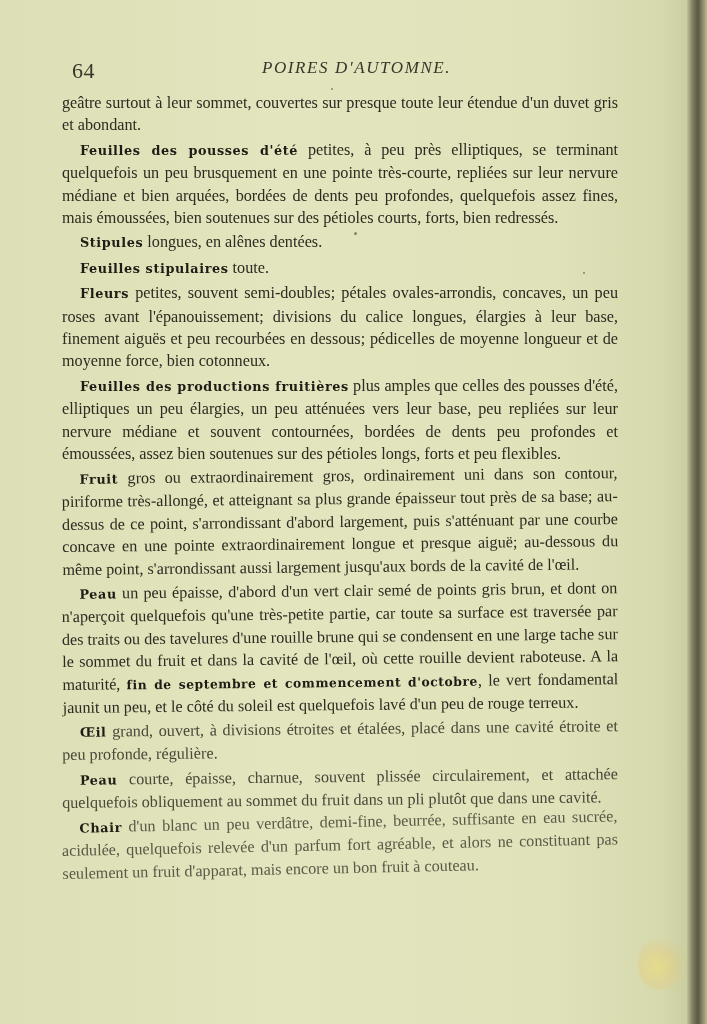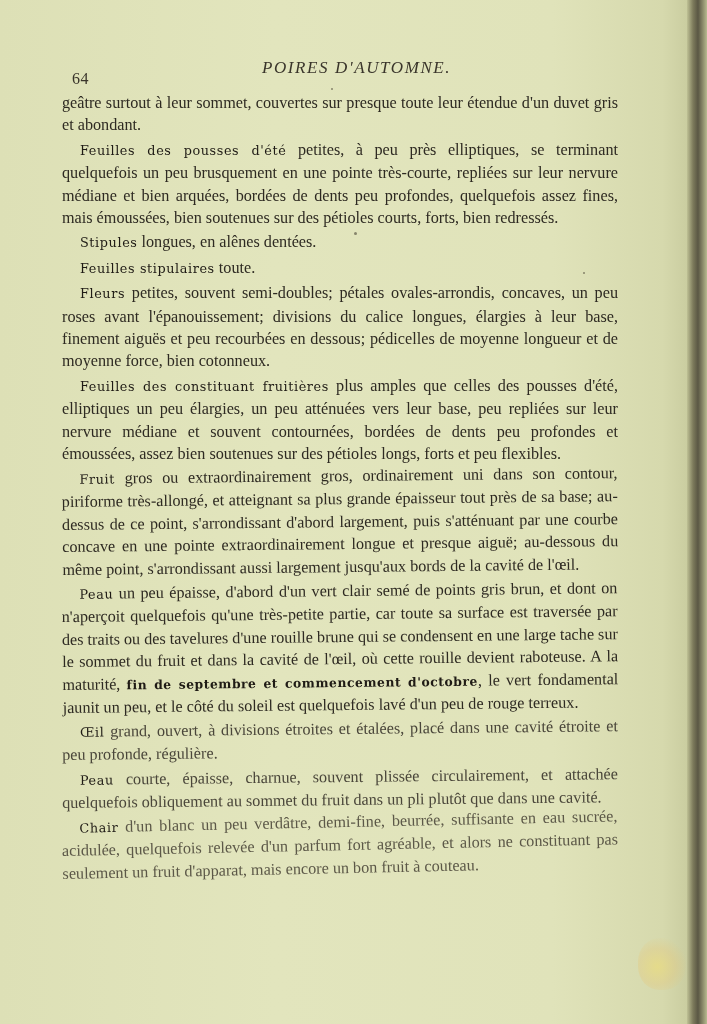--- a/index.html
+++ b/index.html
@@ -32,22 +32,22 @@
     .header {
       position: absolute;
       top: 58px;
       left: 0;
       width: 690px;
       height: 30px;
     }
     .page-number {
       position: absolute;
       left: 72px;
-      top: 12px;
-      font-size: 16px;
+      top: 0;
+      font-size: 22px;
       letter-spacing: 0.5px;
       color: #3a352b;
     }
     .running-title {
       position: absolute;
       left: 262px;
       top: 0px;
       font-size: 17px;
       letter-spacing: 1.6px;
       color: #3a352b;
@@ -65,21 +65,21 @@
     }
     .para {
       margin: 0 0 2px 0;
       text-indent: 18px;
     }
     .para.noindent {
       text-indent: 0;
     }
     .lead {
       font-family: "DejaVu Serif", "Liberation Serif", serif;
-      font-weight: normal;
+      font-weight: bold;
       font-size: 12.8px;
       letter-spacing: 0.6px;
       color: #1f1b15;
     }
     .inline-bold {
       font-family: "DejaVu Serif", "Liberation Serif", serif;
       font-weight: bold;
       font-size: 12.4px;
       letter-spacing: 0.5px;
       color: #1f1b15;
@@ -133,21 +133,21 @@
     <p class="para">
       <span class="lead">Feuilles stipulaires</span><span> toute.</span>
     </p>
 
 
     <p class="para">
       <span class="lead">Fleurs</span><span> petites, souvent semi-doubles; pétales ovales-arrondis, concaves, un peu roses avant l'épanouissement; divisions du calice longues, élargies à leur base, finement aiguës et peu recourbées en dessous; pédicelles de moyenne longueur et de moyenne force, bien cotonneux.</span>
     </p>
 
     <p class="para">
-      <span class="lead">Feuilles des constituant fruitières</span><span> plus amples que celles des pousses d'été, elliptiques un peu élargies, un peu atténuées vers leur base, peu repliées sur leur nervure médiane et souvent contournées, bordées de dents peu profondes et émoussées, assez bien soutenues sur des pétioles longs, forts et peu flexibles.</span>
+      <span class="lead">Feuilles des productions fruitières</span><span> plus amples que celles des pousses d'été, elliptiques un peu élargies, un peu atténuées vers leur base, peu repliées sur leur nervure médiane et souvent contournées, bordées de dents peu profondes et émoussées, assez bien soutenues sur des pétioles longs, forts et peu flexibles.</span>
     </p>
 
 
     <p class="para skew-1">
       <span class="lead">Fruit</span><span> gros ou extraordinairement gros, ordinairement uni dans son contour, piriforme très-allongé, et atteignant sa plus grande épaisseur tout près de sa base; au-dessus de ce point, s'arrondissant d'abord largement, puis s'atténuant par une courbe concave en une pointe extraordinairement longue et presque aiguë; au-dessous du même point, s'arrondissant aussi largement jusqu'aux bords de la cavité de l'œil.</span>
     </p>
 
     <p class="para skew-1">
       <span class="lead">Peau</span><span> un peu épaisse, d'abord d'un vert clair semé de points gris brun, et dont on n'aperçoit quelquefois qu'une très-petite partie, car toute sa surface est traversée par des traits ou des tavelures d'une rouille brune qui se condensent en une large tache sur le sommet du fruit et dans la cavité de l'œil, où cette rouille devient raboteuse. A la maturité, </span><span class="inline-bold">fin de septembre et commencement d'octobre</span><span>, le vert fondamental jaunit un peu, et le côté du soleil est quelquefois lavé d'un peu de rouge terreux.</span>
     </p>

